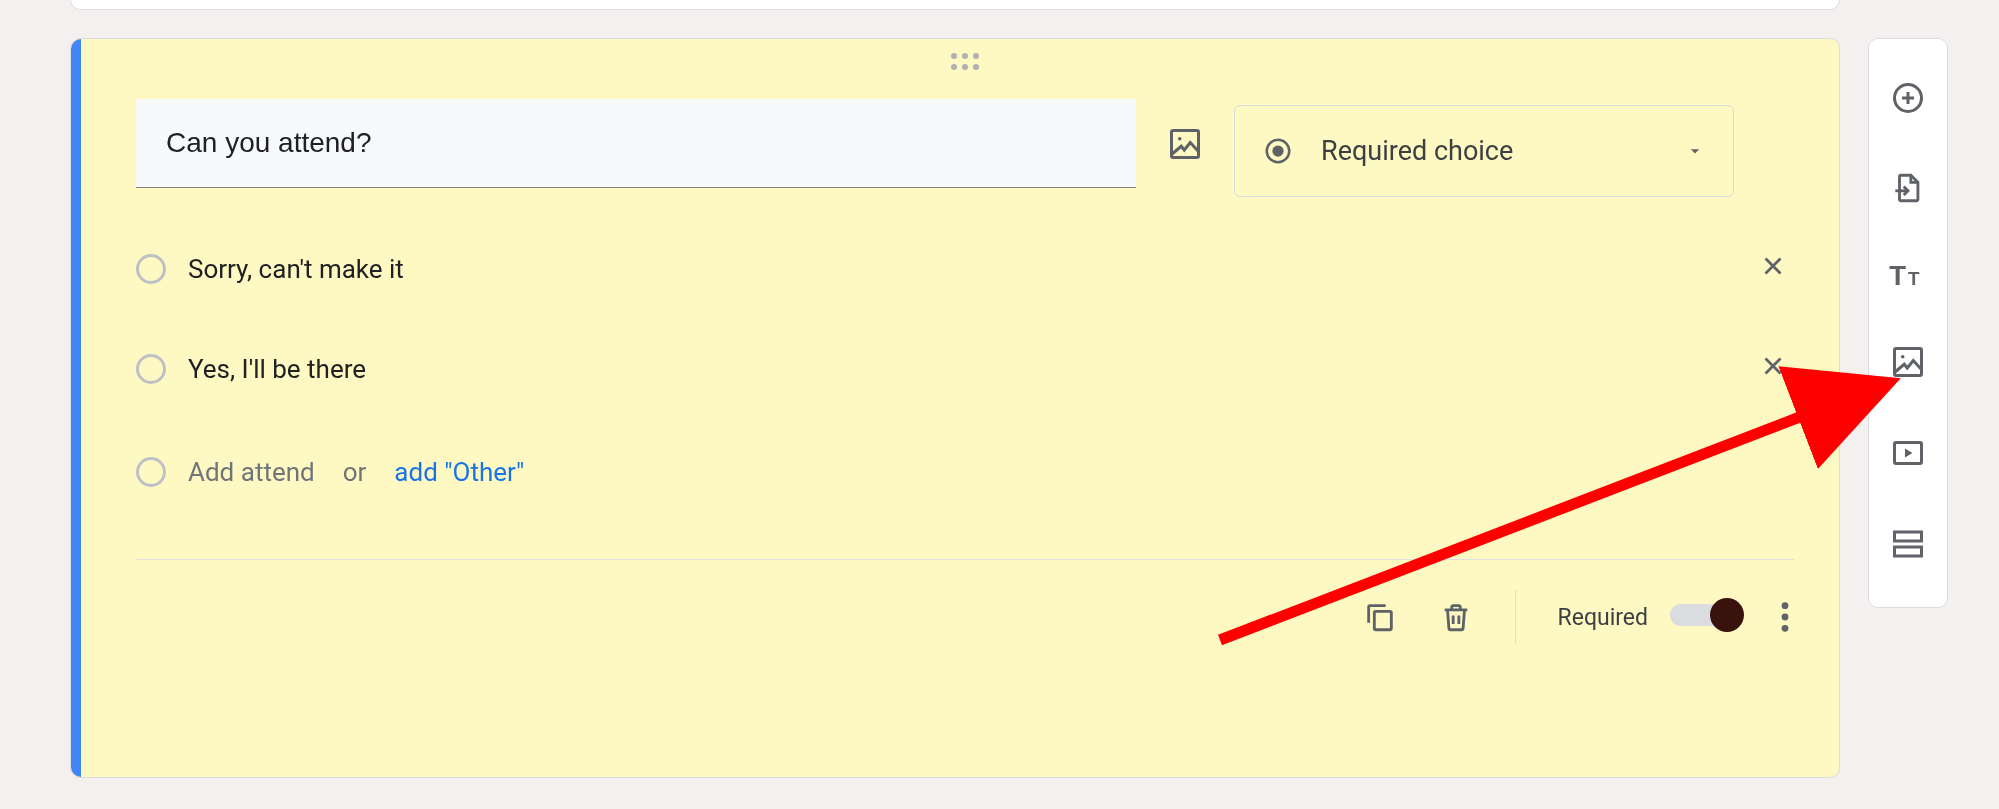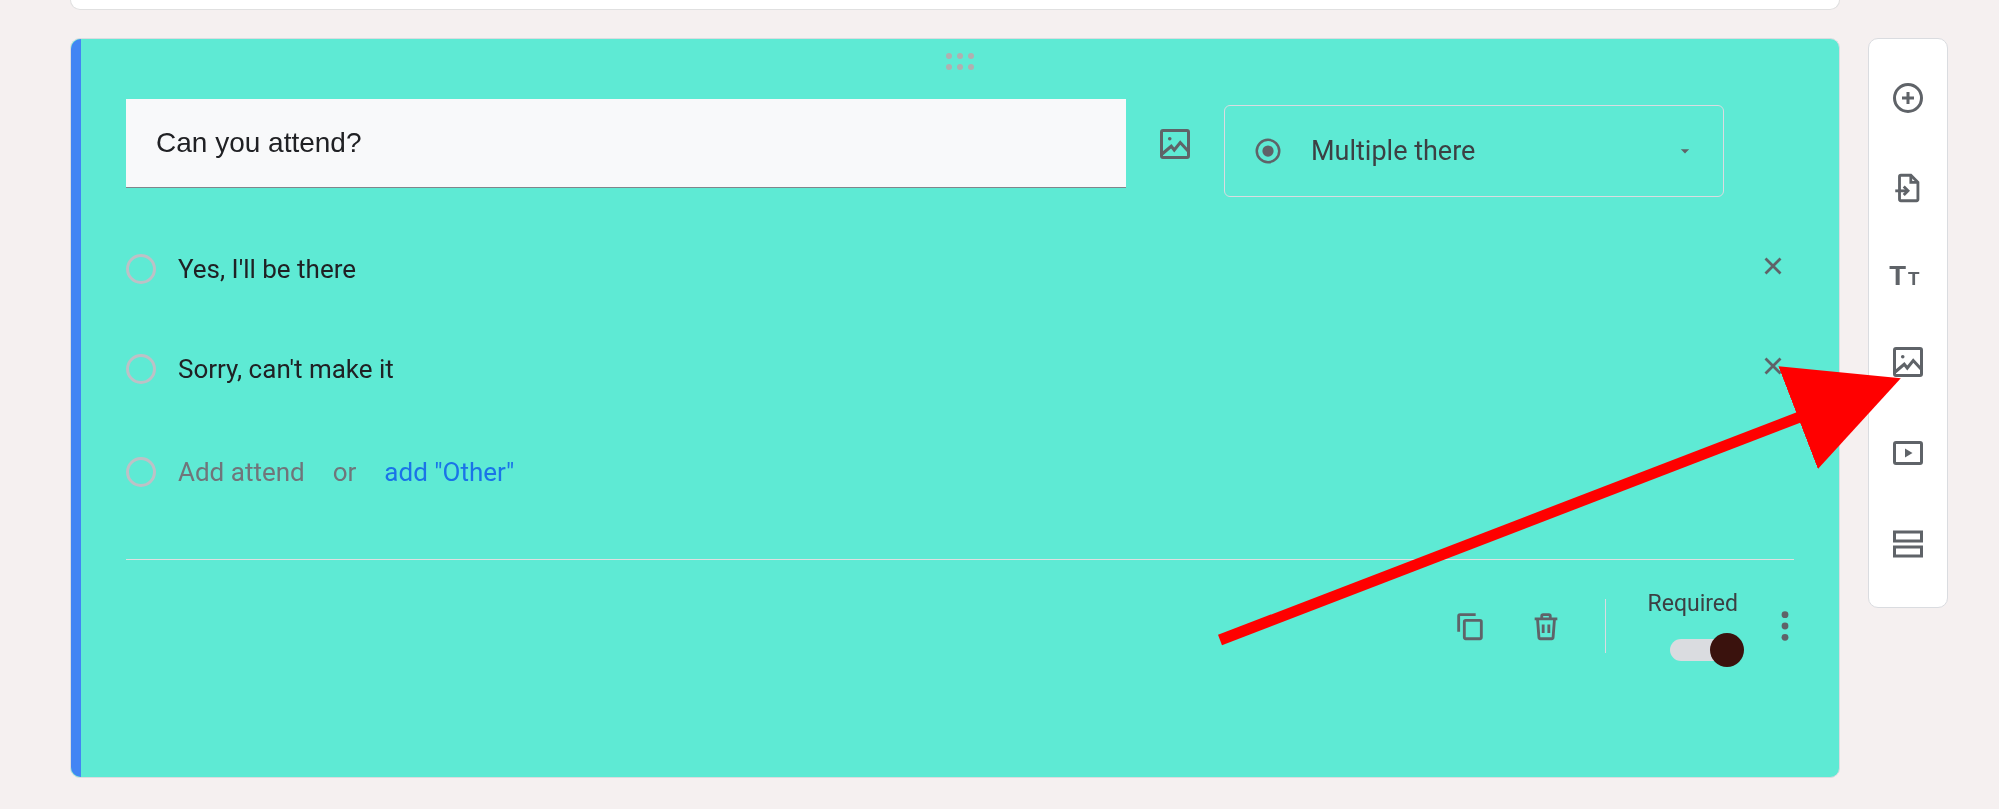--- a/index.html
+++ b/index.html
@@ -35,25 +35,26 @@
     border-bottom-left-radius: 10px;
     border-bottom-right-radius: 10px;
   }
 
   .question-card {
     position: absolute;
     top: 38px;
     left: 0;
     width: 100%;
     height: 740px;
-    background: #5eead4;
+    background: #fef9c3;
     border: 1px solid #dadce0;
     border-radius: 10px;
     display: flex;
     flex-direction: row;
+    gap: 10px;
   }
 
   .selected-bar {
     width: 10px;
     min-width: 10px;
     background: #4285f4;
     border-top-left-radius: 10px;
     border-bottom-left-radius: 10px;
   }
 
@@ -190,23 +191,22 @@
     align-items:center;
     justify-content:center;
   }
 
   .vline {
     width:1px; height:54px; background:#dadce0;
   }
 
   .required-group {
     display:flex;
-    align-items:flex-end;
+    align-items:flex-start;
     gap: 22px;
-    flex-direction: column;
   }
   .required-label { font-size:23px; color:#3c4043;}
 
   .switch {
     width: 68px;
     height: 22px;
     background: #dadce0;
     border-radius: 20px;
     position: relative;
     cursor:pointer;
@@ -281,50 +281,50 @@
             <circle cx="8.5" cy="8.5" r="1.2" fill="#5f6368" stroke="none"></circle>
             <path d="M21 17l-5.5-6-4 5-2-2.5L3 19"></path>
           </svg>
         </div>
 
         <div class="type-select">
           <svg class="radio-ic" width="30" height="30" viewBox="0 0 24 24" fill="none" stroke="#5f6368" stroke-width="2">
             <circle cx="12" cy="12" r="9"></circle>
             <circle cx="12" cy="12" r="4.5" fill="#5f6368" stroke="none"></circle>
           </svg>
-          <span class="label">Multiple there</span>
+          <span class="label">Required choice</span>
           <svg class="caret" width="20" height="20" viewBox="0 0 24 24">
             <path d="M7 10l5 5 5-5z" fill="#5f6368"></path>
           </svg>
         </div>
       </div>
 
       <div class="options">
+        <div class="option-row">
+          <div class="radio-circle"></div>
+          <div class="option-label">Sorry, can't make it</div>
+          <div class="remove-x">
+            <svg width="30" height="30" viewBox="0 0 24 24" stroke="#5f6368" stroke-width="2.2">
+              <path d="M6 6l12 12M18 6L6 18"></path>
+            </svg>
+          </div>
+        </div>
+
         <div class="option-row">
           <div class="radio-circle"></div>
           <div class="option-label">Yes,  I'll be there</div>
           <div class="remove-x">
             <svg width="30" height="30" viewBox="0 0 24 24" stroke="#5f6368" stroke-width="2.2">
               <path d="M6 6l12 12M18 6L6 18"></path>
             </svg>
           </div>
         </div>
 
         <div class="option-row">
           <div class="radio-circle"></div>
-          <div class="option-label">Sorry, can't make it</div>
-          <div class="remove-x">
-            <svg width="30" height="30" viewBox="0 0 24 24" stroke="#5f6368" stroke-width="2.2">
-              <path d="M6 6l12 12M18 6L6 18"></path>
-            </svg>
-          </div>
-        </div>
-
-        <div class="option-row">
-          <div class="radio-circle"></div>
           <span class="add-option-text">Add attend</span>
           <span class="or-text">or</span>
           <span class="add-other">add "Other"</span>
           <span style="flex:1"></span>
         </div>
       </div>
 
       <div class="divider"></div>
 
       <div class="footer-row">

